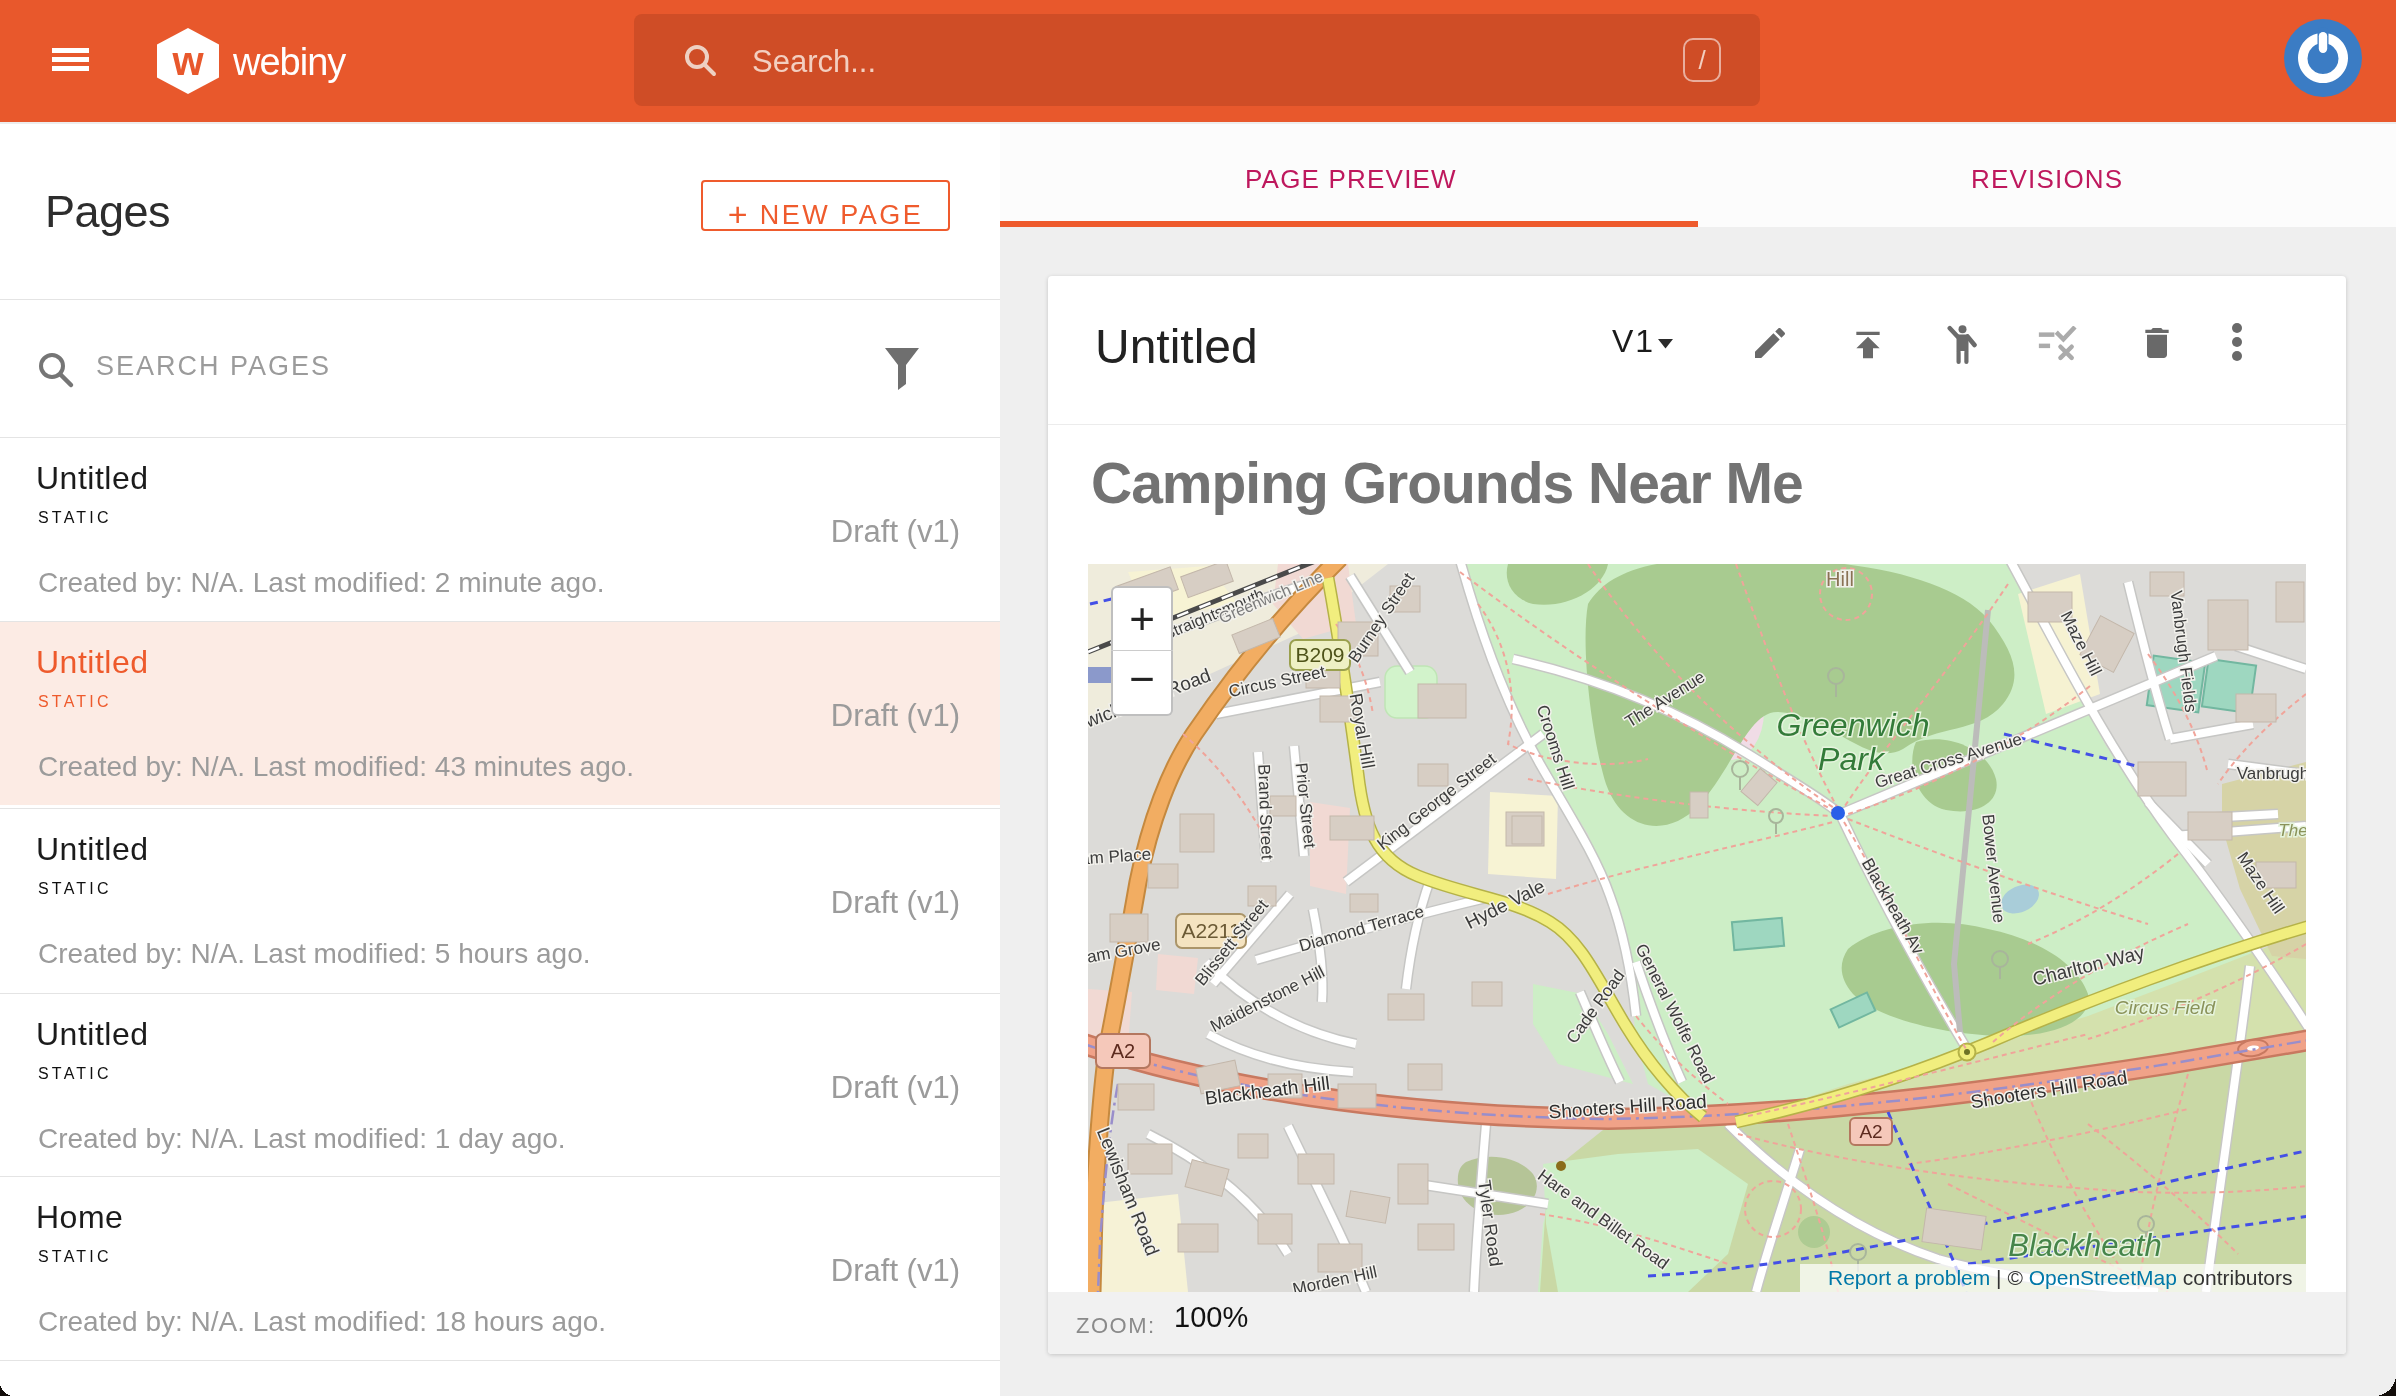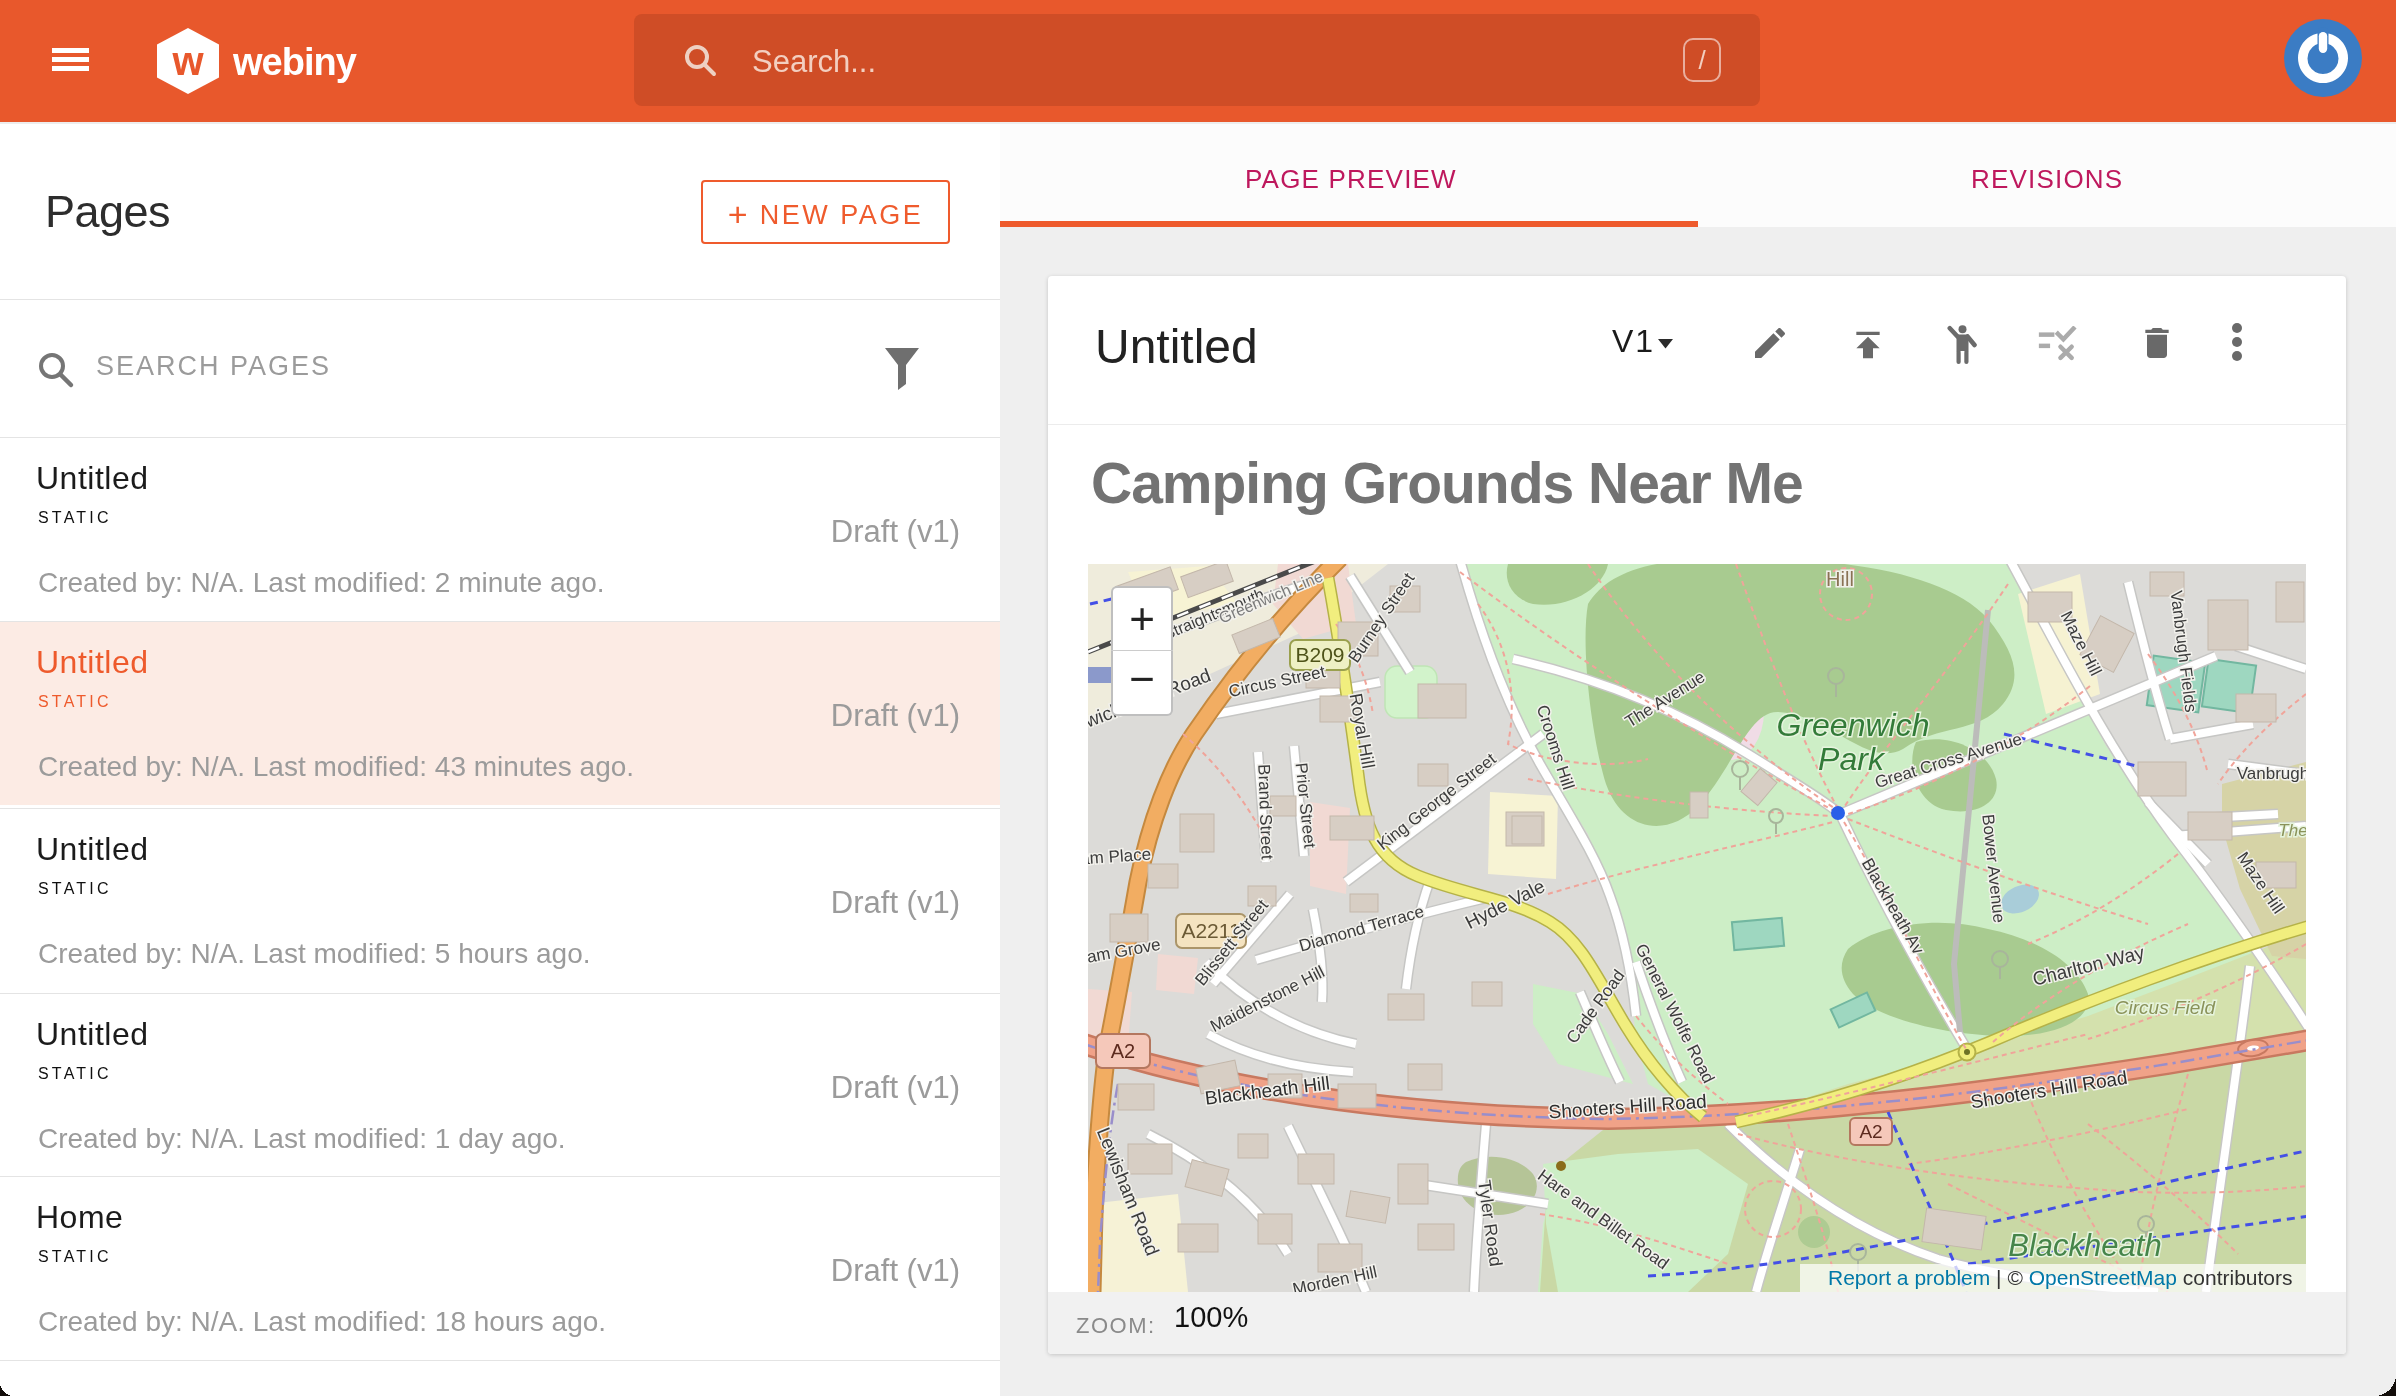--- a/index.html
+++ b/index.html
@@ -13,21 +13,21 @@
 #searchbar { position:absolute; left:634px; top:14px; width:1126px; height:92px;
   background:#cf4d26; border-radius:8px; }
 #searchtxt { position:absolute; left:752px; top:44px; font-size:31px; color:#f3cfc0; }
 #slashkey { position:absolute; left:1683px; top:38px; width:38px; height:44px;
   border:2px solid rgba(255,255,255,.55); border-radius:10px; color:#f3cfc0;
   font-size:26px; text-align:center; line-height:40px; }
 
 
 #leftpanel { position:absolute; left:0; top:122px; width:1000px; height:1274px; background:#fff;padding-left:32px; }
 #pagesTitle { position:absolute; left:45px; top:64px; font-size:45px; color:#2d2d2d; letter-spacing:-0.5px; }
-#newpage { position:absolute; left:701px; top:58px; width:249px; height:64px;
+#newpage { position:absolute; left:701px; top:58px; width:249px; height:51px;
   border:2px solid #ef5b2d; border-radius:4px; color:#ef5b2d; font-size:27px;
   letter-spacing:2.5px; text-align:center; line-height:64px; font-weight:400;}
 #newpage .plus { font-size:34px; letter-spacing:0; vertical-align:-2px; margin-right:12px;}
 .hdiv { position:absolute; left:0; width:1000px; height:1px; background:#e4e4e4; }
 #searchpages { position:absolute; left:96px; top:229px; font-size:27px; color:#9b9b9b; letter-spacing:2px;}
 .item { position:absolute; left:0; width:1000px; height:183px; background:#fff; }
 .item.hl { background:#fcebe4; }
 .item .t { position:absolute; left:36px; top:22px; font-size:32px; letter-spacing:0.5px; color:#1b1b1b; font-weight:400;}
 .item.hl .t, .item.hl .s { color:#ee5a2c; }
 .item .s { position:absolute; left:38px; top:71px; font-size:16px; letter-spacing:3.2px; color:#101010; font-weight:400;}
@@ -59,21 +59,21 @@
 <div id="topbar">
   <div id="burger">
     <div style="top:48px"></div>
       <div style="top:57px"></div>
       <div style="top:66px"></div>
   </div>
   <svg class="abs" style="left:157px;top:28px" width="62" height="66" viewBox="0 0 62 66">
     <polygon points="31,0 62,16.5 62,49.5 31,66 0,49.5 0,16.5" fill="#fff"></polygon>
     <text x="31" y="47" font-size="40" font-weight="700" fill="#e8582c" text-anchor="middle" font-family="Liberation Sans">w</text>
   </svg>
-  <div class="abs" style="left:233px;top:41px;color:#fff;font-size:38px;font-weight:700;letter-spacing:-1px;">webiny</div>
+  <div class="abs" style="left:233px;top:41px;color:#fff;font-size:38px;font-weight:400;letter-spacing:-1px;">webiny</div>
   <div id="searchbar"></div>
   <svg class="abs" style="left:682px;top:42px" width="36" height="36" viewBox="0 0 36 36">
     <circle cx="15" cy="15" r="10" fill="none" stroke="#eed0c2" stroke-width="4"></circle>
     <line x1="22.5" y1="22.5" x2="32" y2="32" stroke="#eed0c2" stroke-width="4" stroke-linecap="round"></line>
   </svg>
   <div id="searchtxt">Search...</div>
   <div id="slashkey">/</div>
   <svg class="abs" style="left:2284px;top:19px" width="78" height="78" viewBox="0 0 78 78">
     <circle cx="39" cy="39" r="39" fill="#3b7cc4"></circle>
     <path d="M39 14 a25 25 0 1 0 0.01 0 Z M39 24 a15.5 15.5 0 1 1 -0.01 0 Z" fill="#fff" fill-rule="evenodd"></path>

